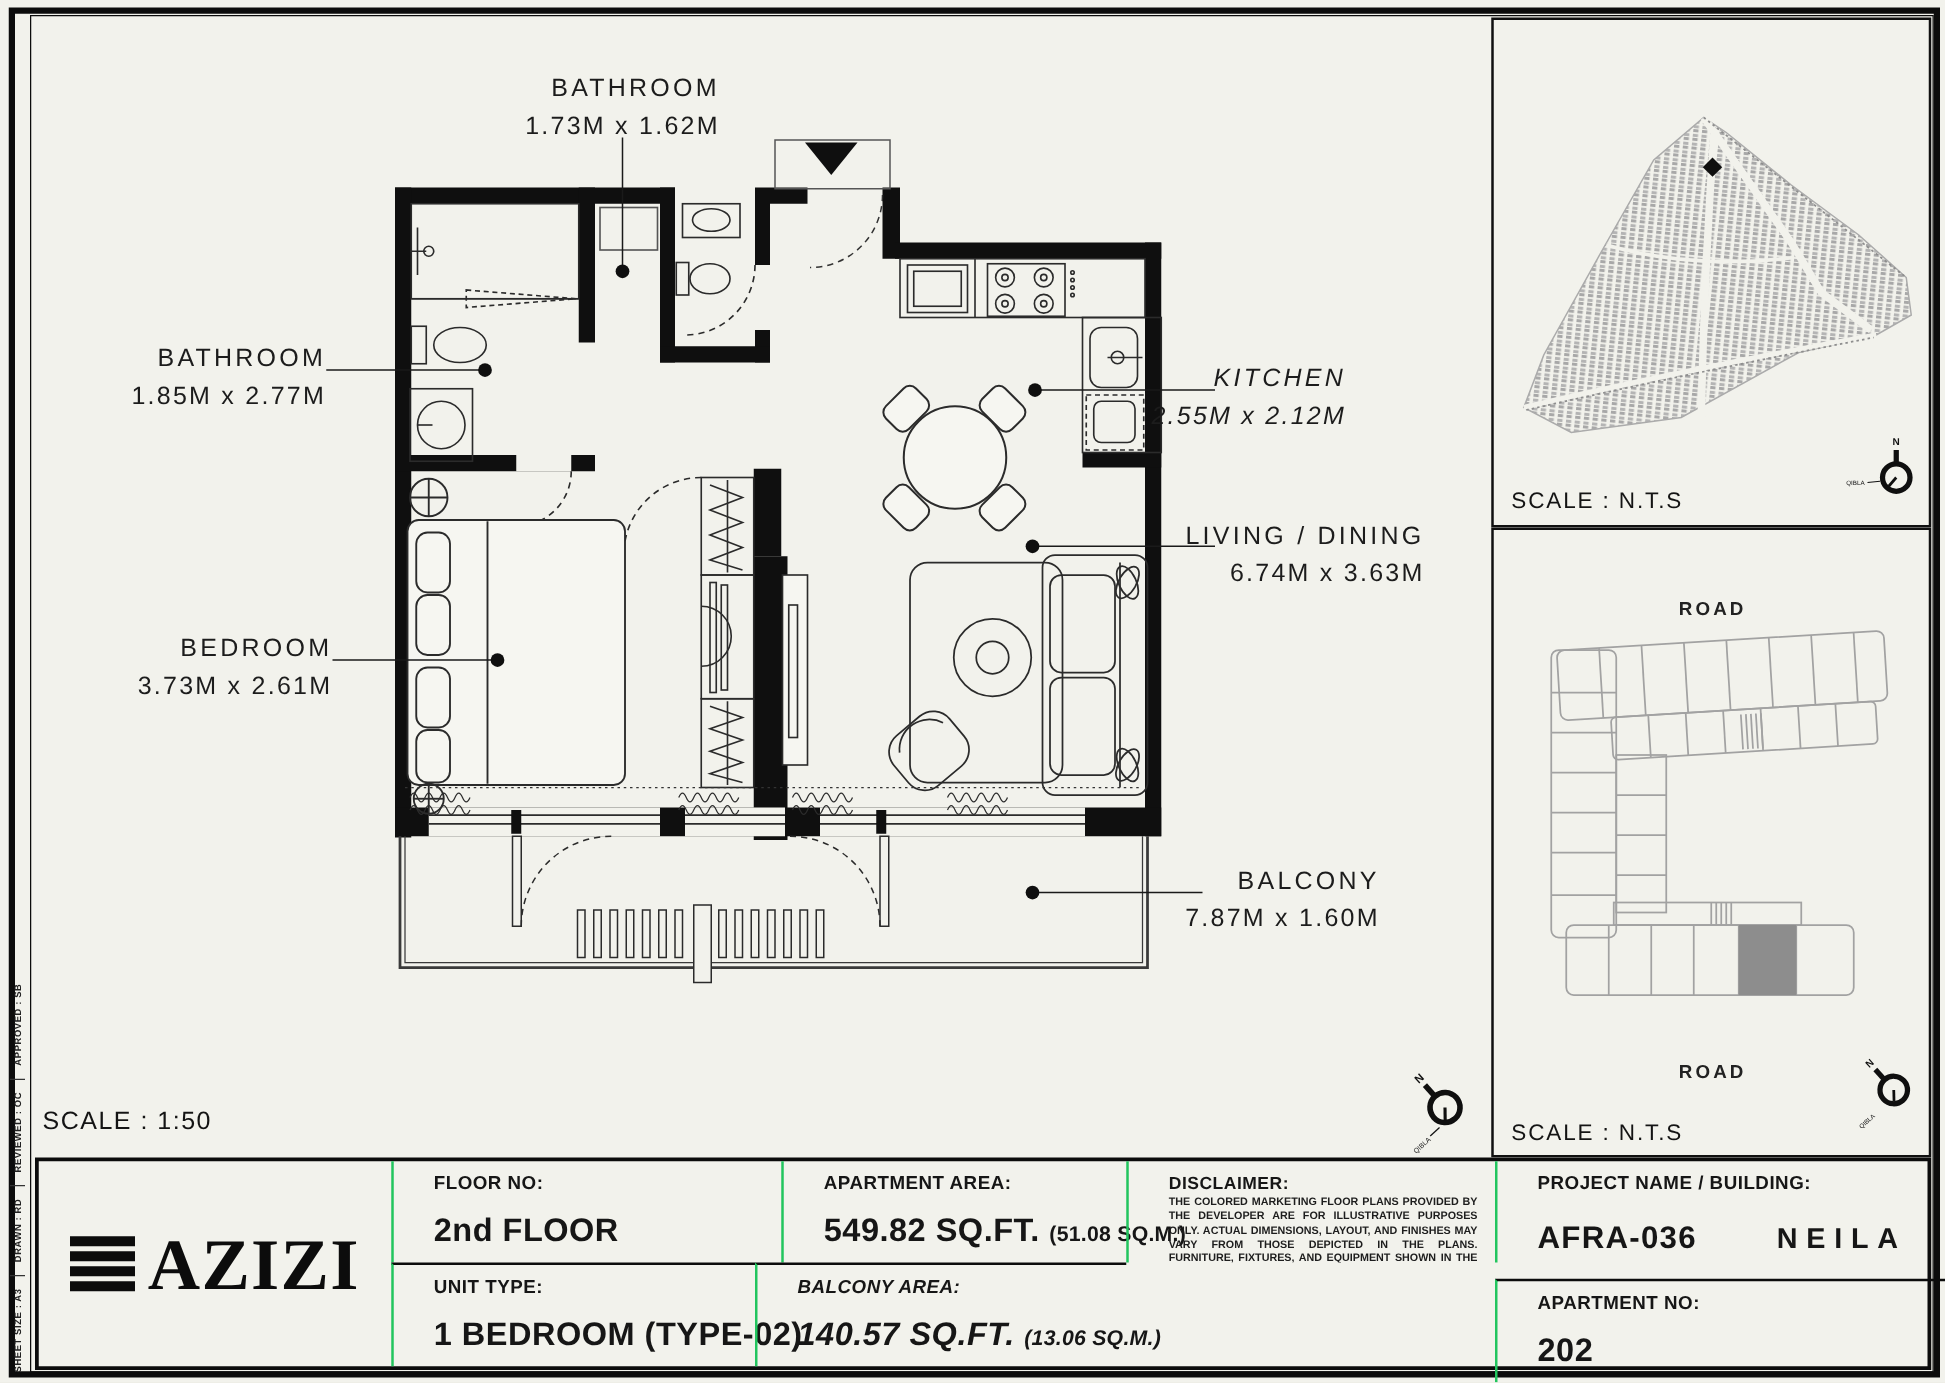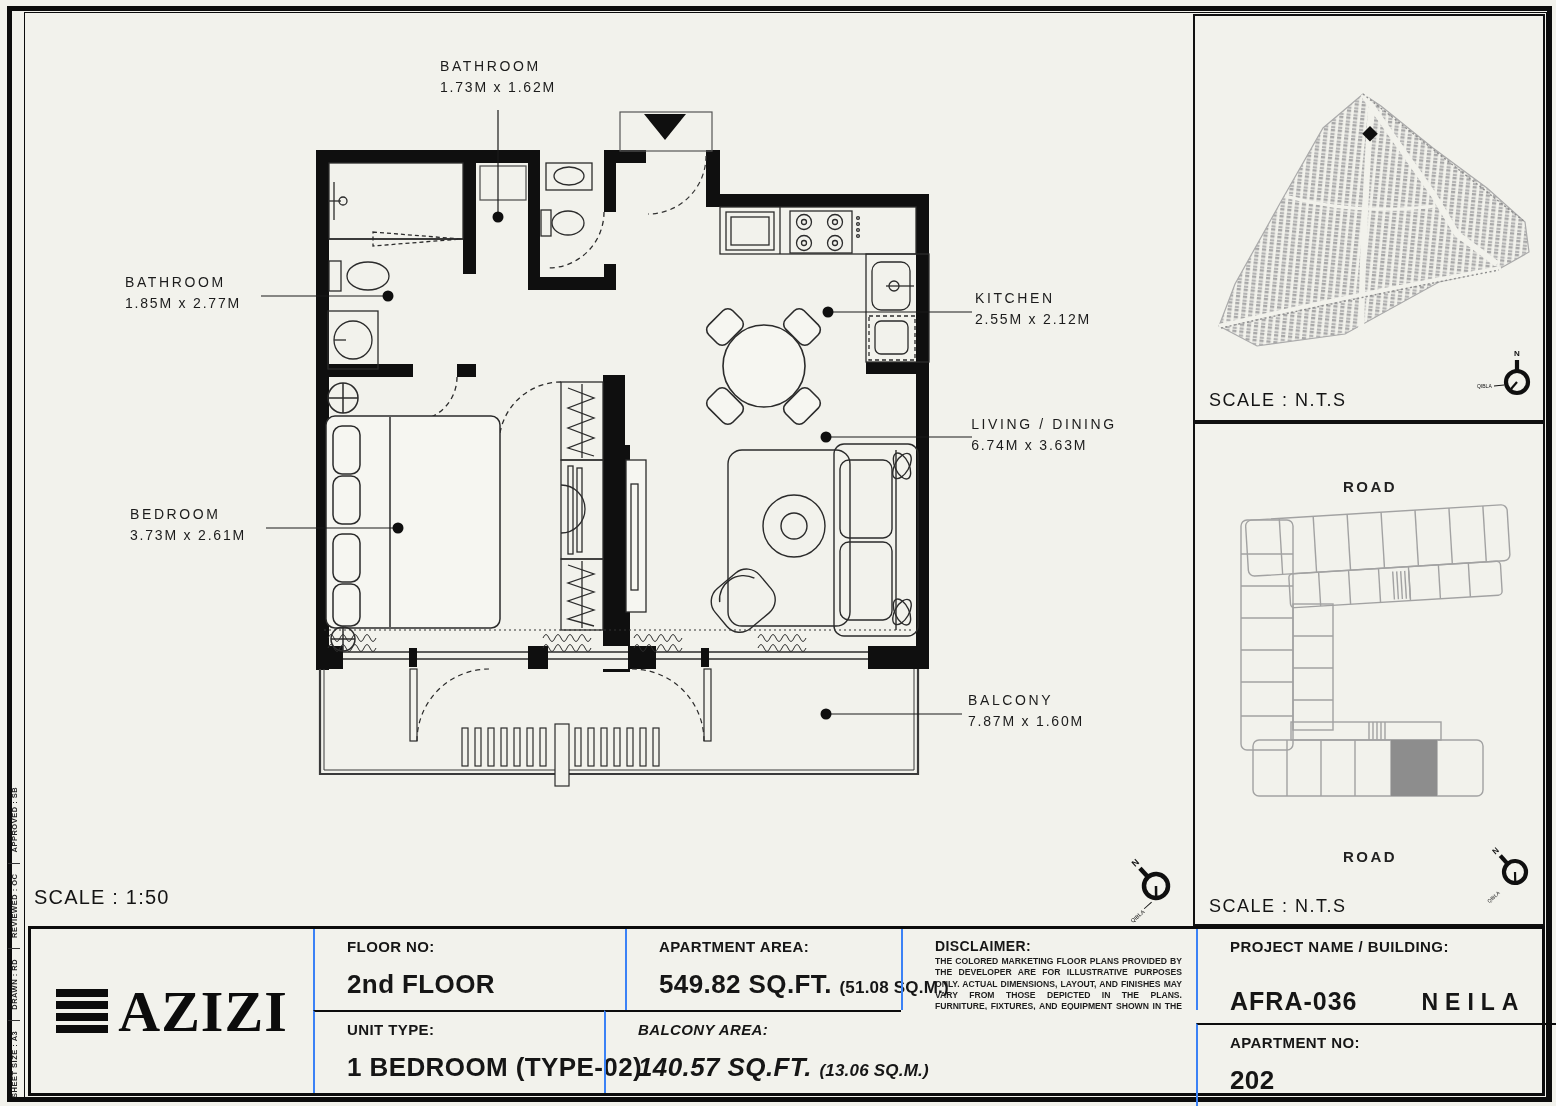--- a/index.html
+++ b/index.html
@@ -5,40 +5,40 @@
   html,body{margin:0;padding:0;background:#e9e9e3;}
   .page{position:relative;width:1556px;height:1106px;background:#f2f2ec;overflow:hidden;
         font-family:"Liberation Sans",sans-serif;color:#161616;}
   .outer-border{position:absolute;left:7px;top:6px;right:4px;bottom:4px;border:5px solid #0c0c0c;}
   .inner-border{position:absolute;left:24px;top:12px;right:9px;bottom:8px;border:1.5px solid #0c0c0c;}
   .panel{position:absolute;background:#f2f2ec;border:2px solid #101010;box-sizing:border-box;}
   .main-panel{left:28px;top:14px;width:1165px;height:912px;border:none;}
   .map-panel{left:1193px;top:14px;width:352px;height:408px;}
   .key-panel{left:1193px;top:422px;width:352px;height:504px;}
 
-  .room-label{position:absolute;transform:translateX(-50%);text-align:left;line-height:1.5;
-              font-size:14px;letter-spacing:2.6px;font-weight:500;color:#1c1c1c;white-space:nowrap;}
+  .room-label{position:absolute;transform:translateX(-50%);text-align:right;line-height:1.5;
+              font-size:20px;letter-spacing:2.6px;font-weight:500;color:#1c1c1c;white-space:nowrap;}
   .room-label .rl-dims{letter-spacing:1.8px;}
   .scale-label{position:absolute;font-size:20px;letter-spacing:1.2px;font-weight:500;color:#141414;}
 
   
   .tblock{position:absolute;left:28px;top:926px;width:1517px;height:170px;border:3px solid #0c0c0c;
           box-sizing:border-box;background:#f2f2ec;}
   .cell{position:absolute;box-sizing:border-box;padding:9px 14px;}
-  .bl{border-left:2px solid #3b82f6;padding-left:32px;} .bt{border-top:2px solid #0c0c0c;}
+  .bl{border-left:2px solid #22c55e;padding-left:32px;} .bt{border-top:2px solid #0c0c0c;}
   .cell-label{font-size:15px;font-weight:700;letter-spacing:.4px;}
   .cell-value{font-size:26px;font-weight:700;letter-spacing:.4px;margin-top:14px;white-space:nowrap;}
   .cell-value .sqm{font-size:17px;font-weight:600;letter-spacing:.2px;}
   .logo-cell{display:flex;align-items:center;justify-content:center;}
   .logo-bars{display:inline-block;margin-right:10px;}
   .logo-bars i{display:block;width:52px;height:8px;background:#0c0c0c;margin:4px 0;}
   .logo-text{font-family:"Liberation Serif",serif;font-weight:700;font-size:58px;letter-spacing:1px;color:#0c0c0c;}
   .disc-cell .cell-label{font-size:14px;}
   .disc-text{font-size:8.6px;font-weight:600;line-height:1.32;text-align:justify;color:#1d1d1d;margin-top:2px;}
-  .proj-row{display:flex;align-items:baseline;gap:64px;margin-top:32px;}
+  .proj-row{display:flex;align-items:baseline;gap:64px;margin-top:21px;}
   .proj-name{font-size:25px;font-weight:700;letter-spacing:1px;}
   .bldg-name{font-size:23px;font-weight:600;letter-spacing:7px;}
 
   
   .margin-strip{position:absolute;left:6px;top:768px;width:330px;height:16px;
       transform-origin:0 0;transform:rotate(-90deg) translateX(-330px);
       display:flex;align-items:center;gap:10px;font-size:7.5px;font-weight:600;letter-spacing:.5px;color:#222;}
   .margin-strip span{white-space:nowrap;}
   .margin-strip .sep{width:1px;height:12px;background:#333;display:inline-block;}
 
@@ -298,21 +298,21 @@
       <div class="rl-dims">1.73M x 1.62M</div>
     </div>
     <div class="room-label" style="left:155px;top:258px;">
       <div class="rl-name">BATHROOM</div>
       <div class="rl-dims">1.85M x 2.77M</div>
     </div>
     <div class="room-label" style="left:160px;top:490px;">
       <div class="rl-name">BEDROOM</div>
       <div class="rl-dims">3.73M x 2.61M</div>
     </div>
-    <div class="room-label" style="left:1005px;top:274px;">
+    <div class="room-label" style="left:971px;top:274px;font-style:italic;">
       <div class="rl-name">KITCHEN</div>
       <div class="rl-dims">2.55M x 2.12M</div>
     </div>
     <div class="room-label" style="left:1016px;top:400px;">
       <div class="rl-name">LIVING / DINING</div>
       <div class="rl-dims">6.74M x 3.63M</div>
     </div>
     <div class="room-label" style="left:998px;top:676px;">
       <div class="rl-name">BALCONY</div>
       <div class="rl-dims">7.87M x 1.60M</div>

